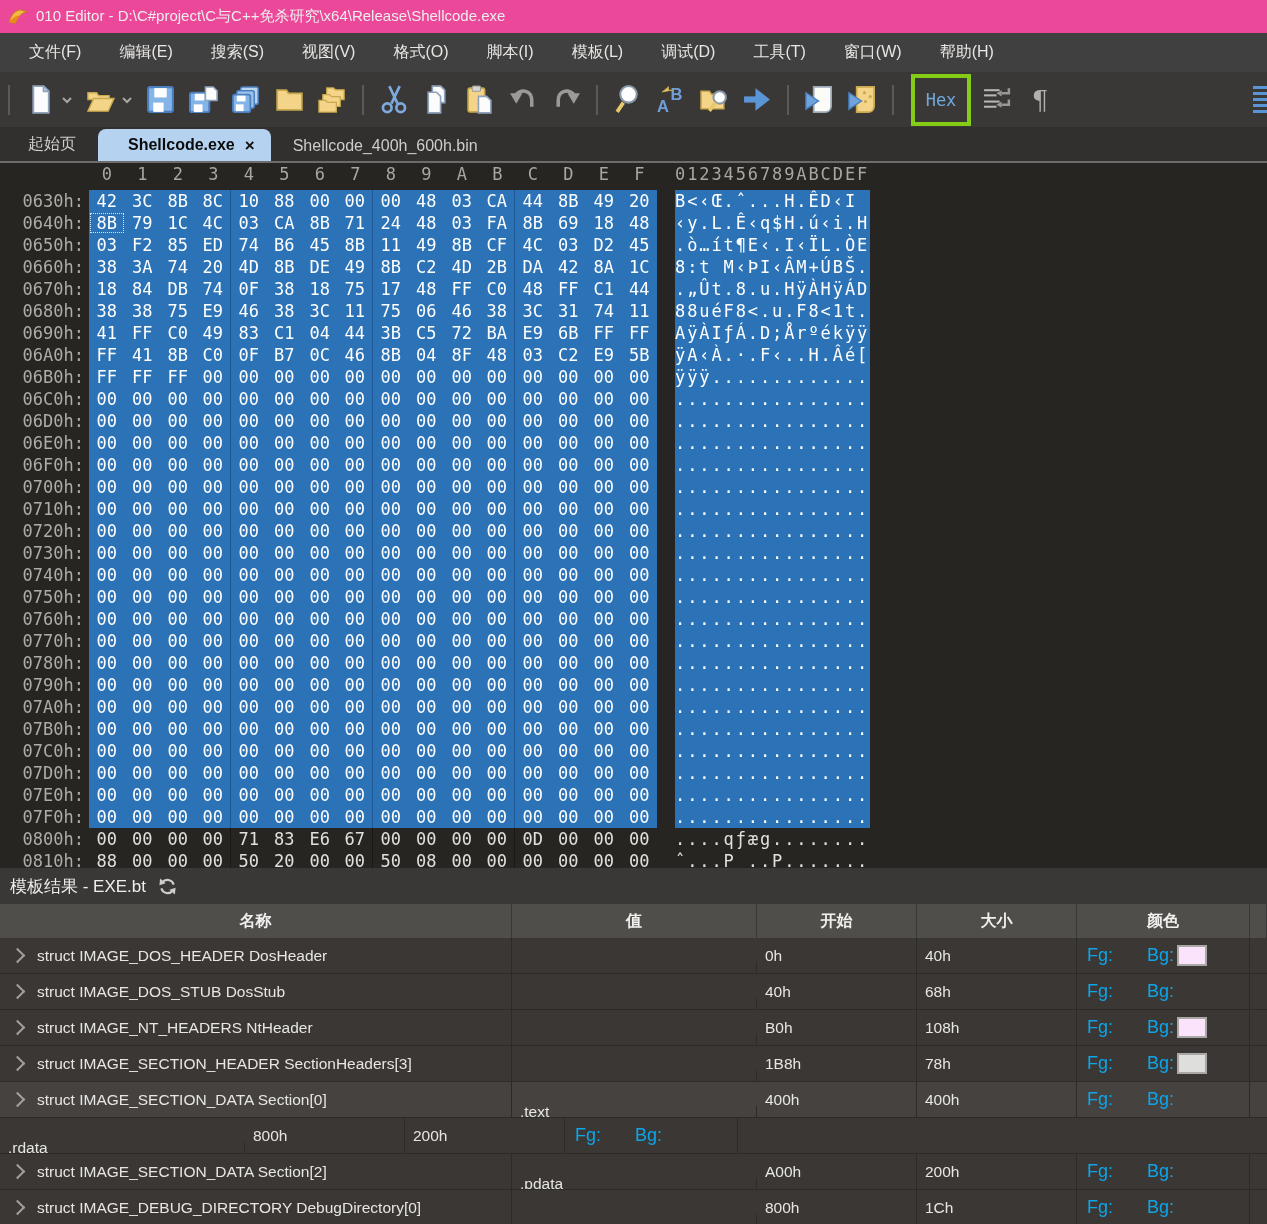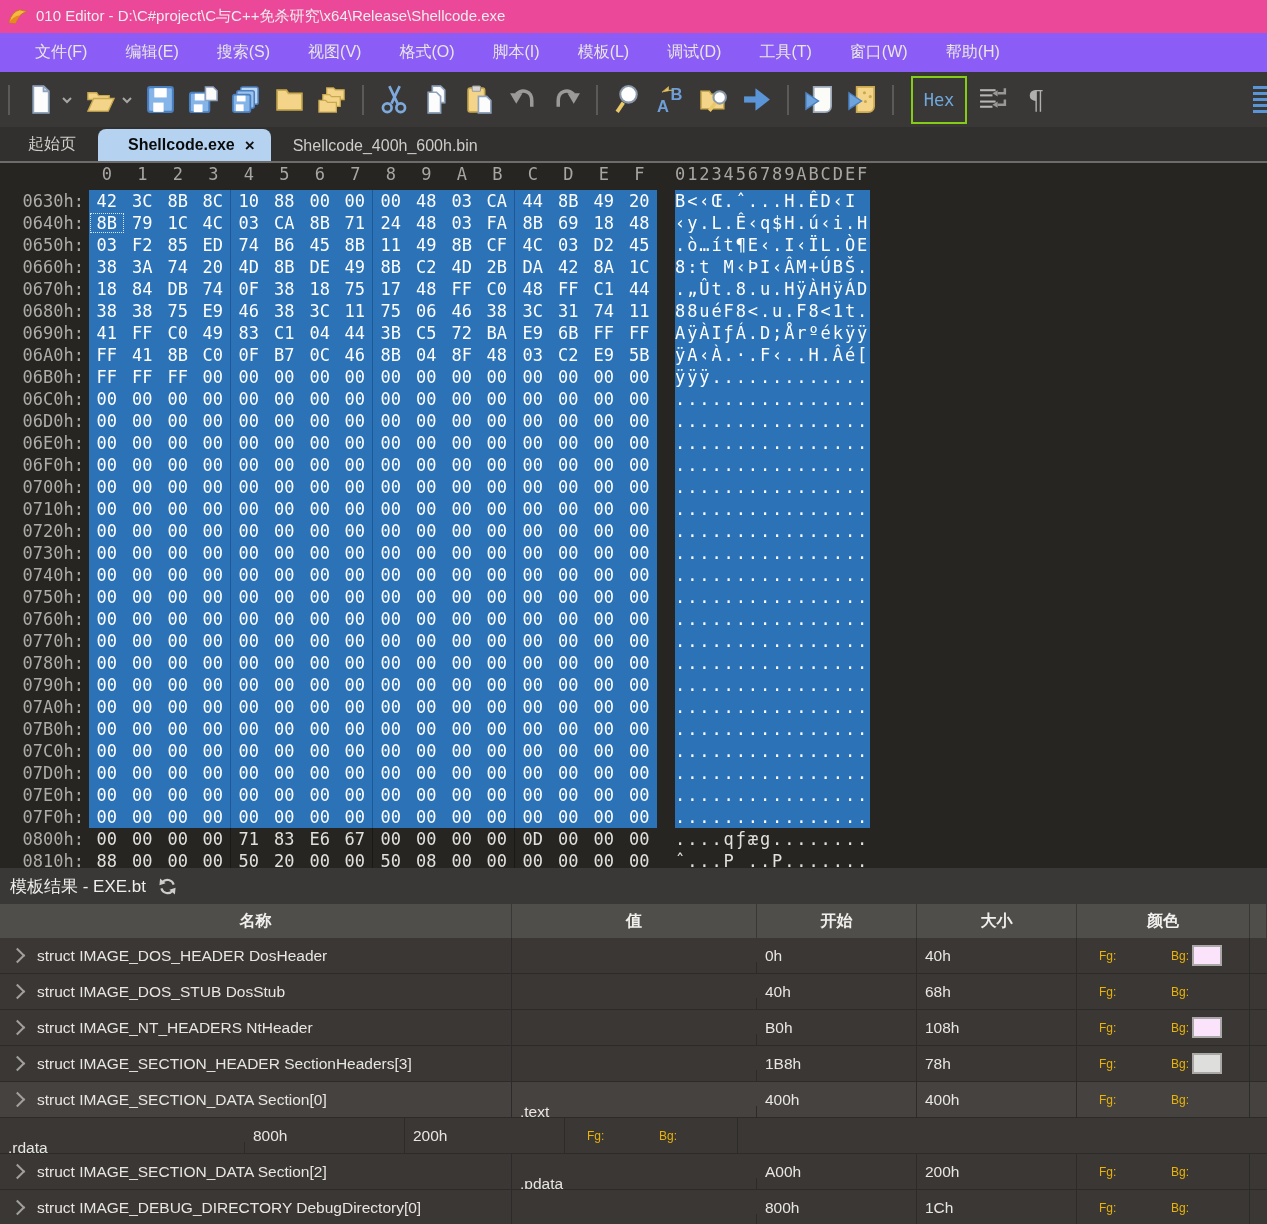--- a/index.html
+++ b/index.html
@@ -1,27 +1,27 @@
 <!DOCTYPE html>
 <html><head>
 <meta charset="utf-8">
 <style>
   html,body{margin:0;padding:0;width:1267px;height:1224px;overflow:hidden;background:#2b2a28;
     font-family:"Liberation Sans",sans-serif;-webkit-font-smoothing:antialiased;}
   .titlebar{height:33px;background:#ec4899;display:flex;align-items:center;padding-left:8px;gap:8px;}
   .titlebar .apptitle{color:#ededed;font-size:15px;}
   .logo{width:20px;height:18px;}
-  .menubar{height:39px;background:#8b5cf6;display:flex;align-items:center;padding-left:16px;}
+  .menubar{height:39px;background:#404040;display:flex;align-items:center;padding-left:10px;}
   .menu-item{color:#e8e6e3;font-size:16px;padding:0 19px;height:100%;display:flex;align-items:center;cursor:default;}
   .toolbar{height:55px;background:#3a3836;display:flex;align-items:center;padding-left:4px;gap:9px;position:relative;}
   .tbtn{width:34px;height:38px;display:flex;align-items:center;justify-content:center;}
   .tbtn svg{width:31px;height:31px;}
   .tchev{width:14px;height:38px;display:flex;align-items:center;justify-content:center;margin-left:-6px;}
   .tsep{width:2px;height:30px;background:#5c5a58;margin:0 4px;}
-  .hexbox{width:52px;height:44px;border:2px solid #84cc16;display:flex;align-items:center;justify-content:center;
+  .hexbox{width:52px;height:44px;border:4px solid #84cc16;display:flex;align-items:center;justify-content:center;
     color:#6fa8dc;font-family:"DejaVu Sans Mono",monospace;font-size:17px;margin-left:4px;}
   .pilcrow{color:#b2b0ae;font-size:26px;font-family:"DejaVu Serif",serif;}
   .stripes{position:absolute;left:1253px;top:14px;width:20px;height:28px;
     background:repeating-linear-gradient(#5a95d8 0 3px,transparent 3px 6px);}
   .tabbar{height:36px;background:#31302e;display:flex;align-items:flex-end;padding-left:6px;border-bottom:2px solid #6e6c6a;box-sizing:border-box;}
   .tab{color:#cfcdca;font-size:16px;padding:6px 22px;cursor:default;}
   .tab.active{background:#b5d3f0;color:#0b0b0b;font-weight:bold;border-radius:8px 8px 0 0;
     display:flex;align-items:center;gap:10px;padding:7px 16px 7px 30px;}
   .tab .close{font-weight:bold;font-size:17px;line-height:1;color:#111;}
   
@@ -50,21 +50,21 @@
   .trow.sel{background:#454240;}
   .tcell{display:flex;align-items:center;color:#e8e6e3;font-size:15.5px;border-right:1px solid #2c2b29;box-sizing:border-box;overflow:hidden;}
   .c-name{width:512px;flex:0 0 512px;padding-left:12px;gap:14px;}
   .c-val{width:245px;flex:0 0 245px;padding-left:8px;margin-top:24px;}
   .c-start{width:160px;flex:0 0 160px;padding-left:8px;}
   .c-size{width:160px;flex:0 0 160px;padding-left:8px;}
   .c-color{width:173px;flex:0 0 173px;padding-left:10px;}
   .c-tail{width:17px;flex:0 0 17px;border-right:none;}
   .h-name{width:512px;}.h-val{width:245px;}.h-start{width:160px;}.h-size{width:160px;}.h-color{width:173px;}.h-tail{width:17px;border-right:none;}
   .chev{width:9px;height:9px;border:solid #a2a09d;border-width:0 2.5px 2.5px 0;transform:rotate(-45deg);flex:0 0 9px;}
-  .fglabel,.bglabel{color:#eab308;font-size:12px;margin-left:12px;}
+  .fglabel,.bglabel{color:#0ea5e9;font-size:18px;}
   .fglabel{width:60px;}
   .swatch{width:30px;height:21px;border:2px solid #aaa8a6;margin-left:3px;box-sizing:border-box;}
   .fill{height:16px;background:#2b2a28;}
 </style>
 </head>
 <body>
 
 <div class="titlebar">
   <svg class="logo" viewBox="0 0 22 20">
     <path d="M1 16 Q4 4 13 2 L21 4 Q12 6 8 17 Z" fill="#f5b840" stroke="#c07818" stroke-width="1"></path>

